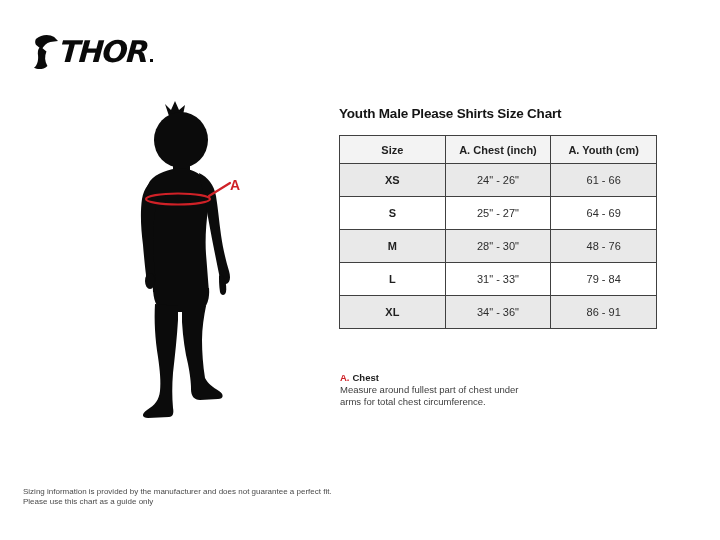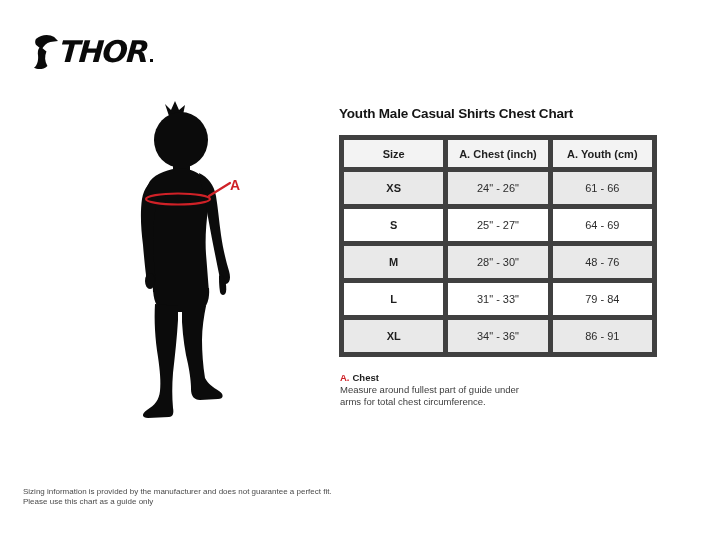--- a/index.html
+++ b/index.html
@@ -25,21 +25,21 @@
   
   .chart-title {
     position:absolute; left:339px; top:106px;
     font-size:13.5px; font-weight:bold; color:#141414; letter-spacing:-0.2px;
   }
   .size-table {
     position:absolute; left:339px; top:135px; width:318px;
     border-collapse:collapse; table-layout:fixed;
   }
   .size-table th, .size-table td {
-    border:5px solid #404040; text-align:center; vertical-align:middle;
+    border:1px solid #404040; text-align:center; vertical-align:middle;
     padding:0; overflow:hidden;
   }
   .size-table thead th {
     height:27px; background:#f3f3f3; font-size:11px; font-weight:bold; color:#1f1f1f;
   }
   .size-table tbody td { height:32px; font-size:11px; color:#2d2d2d; }
   .size-table tbody tr:nth-child(odd) td { background:#e9e9e9; }
   .size-table tbody tr:nth-child(even) td { background:#ffffff; }
   .size-table td.size-col { font-weight:bold; color:#1f1f1f; }
 
@@ -90,21 +90,21 @@
       <path d="M24,210 C23,226 24,245 27,263 C29,277 30,288 29,297 C28,306 24,311 16,316 C10,320 11,324 17,324 L38,323 C42,323 43,319 42,314 C41,303 41,291 42,279 C44,261 46,243 47,226 L47,212 Z"></path>
       <path d="M51,212 L51,228 C52,244 54,258 57,270 C59,280 60,289 60,295 C60,302 63,306 69,306 L87,305 C93,305 93,300 88,297 C82,293 77,290 74,284 C72,272 71,258 71,246 C71,234 73,222 75,212 Z"></path>
     </g>
     <g stroke="#cf2127" fill="none" stroke-width="2.2" stroke-linecap="round">
       <ellipse cx="47" cy="105" rx="32" ry="5.5"></ellipse>
       <path d="M78,102 L99,89"></path>
     </g>
     <text x="99" y="96" font-size="14" font-weight="bold" fill="#cf2127">A</text>
   </svg>
 
-  <div class="chart-title">Youth Male Casual Shirts Chest Chart</div>
+  <div class="chart-title">Youth Male Please Shirts Size Chart</div>
 
   <table class="size-table">
     <thead>
       <tr>
         <th>Size</th>
         <th>A. Chest (inch)</th>
         <th>A. Youth (cm)</th>
       </tr>
     </thead>
     <tbody>
@@ -133,21 +133,21 @@
         <td>34" - 36"</td>
         <td>86 - 91</td>
       </tr>
     </tbody>
   </table>
 
   <div class="measure-key-line">
     <span class="measure-key">A.</span><span>Chest</span>
   </div>
   <div class="measure-desc">
-    <div>Measure around fullest part of guide under</div>
+    <div>Measure around fullest part of chest under</div>
     <div>arms for total chest circumference.</div>
   </div>
 
   <div class="disclaimer">
     <div>Sizing information is provided by the manufacturer and does not guarantee a perfect fit.</div>
     <div>Please use this chart as a guide only</div>
   </div>
 
 </div>
 

